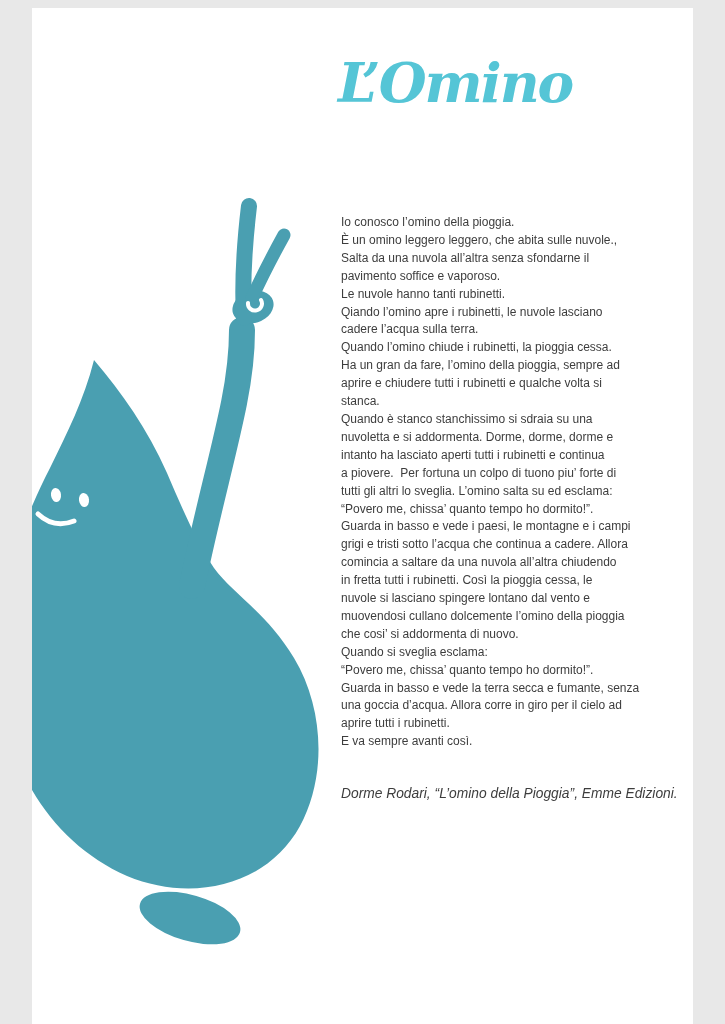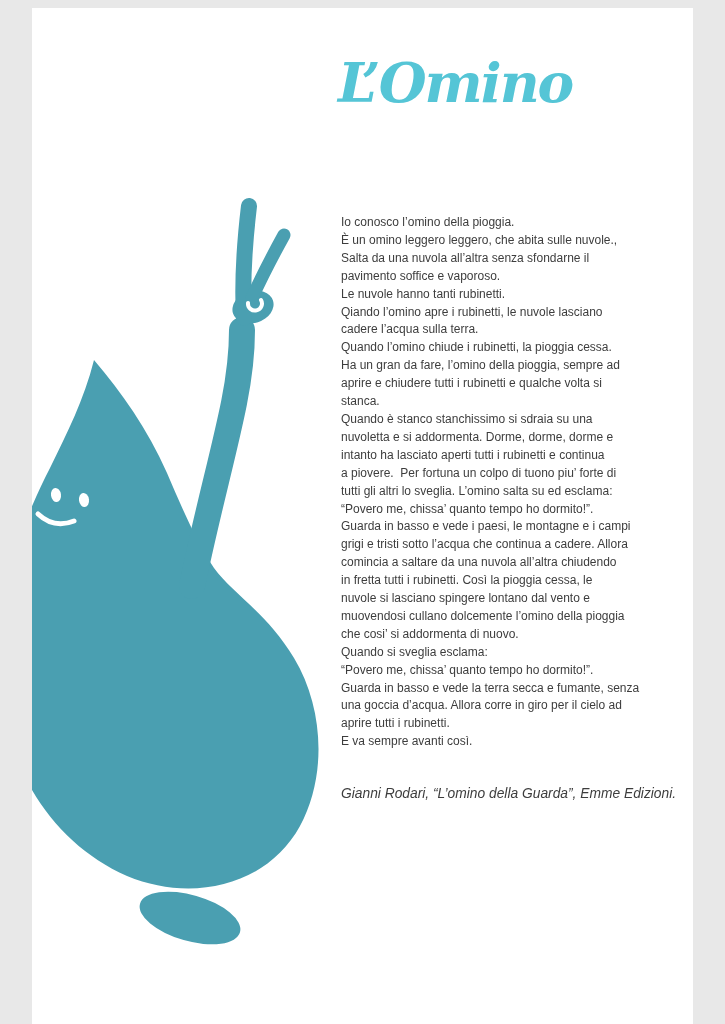--- a/index.html
+++ b/index.html
@@ -113,15 +113,15 @@
 nuvole si lasciano spingere lontano dal vento e
 muovendosi cullano dolcemente l’omino della pioggia
 che cosi’ si addormenta di nuovo.
 Quando si sveglia esclama:
 “Povero me, chissa’ quanto tempo ho dormito!”.
 Guarda in basso e vede la terra secca e fumante, senza
 una goccia d’acqua. Allora corre in giro per il cielo ad
 aprire tutti i rubinetti.
 E va sempre avanti così.</div>
 
-  <div class="attribution">Gianni Rodari, “L’omino della Guarda”, Emme Edizioni.</div>
+  <div class="attribution">Dorme Rodari, “L’omino della Pioggia”, Emme Edizioni.</div>
 
 </div>
 
 </body></html>

